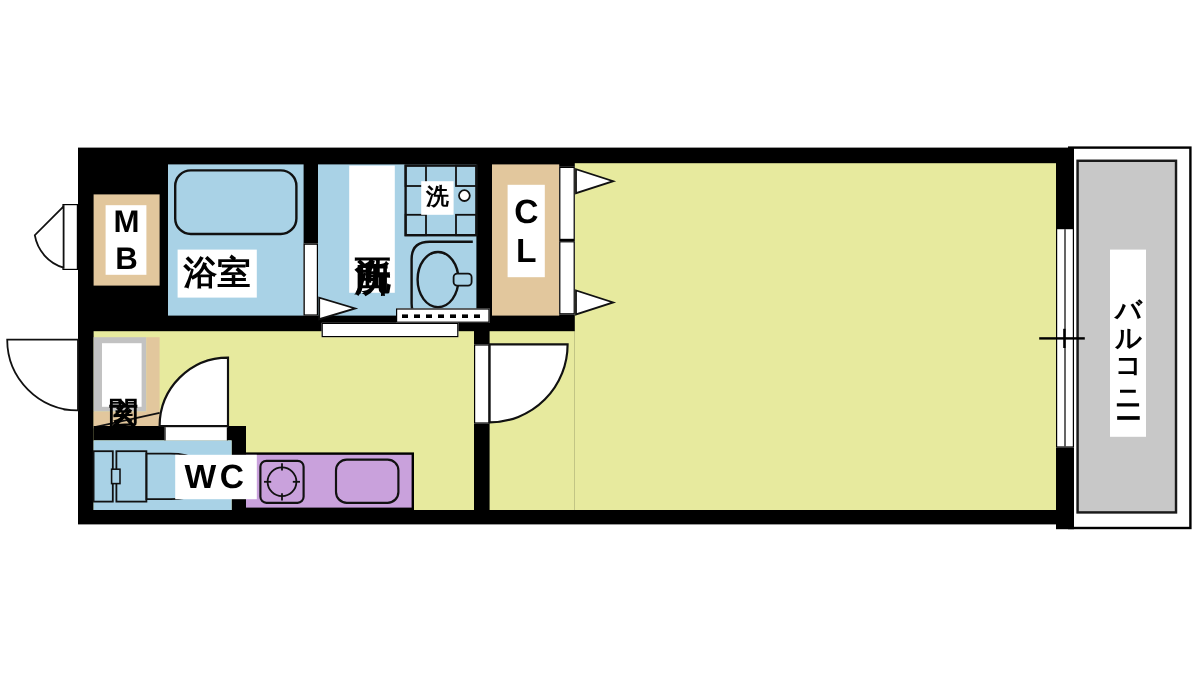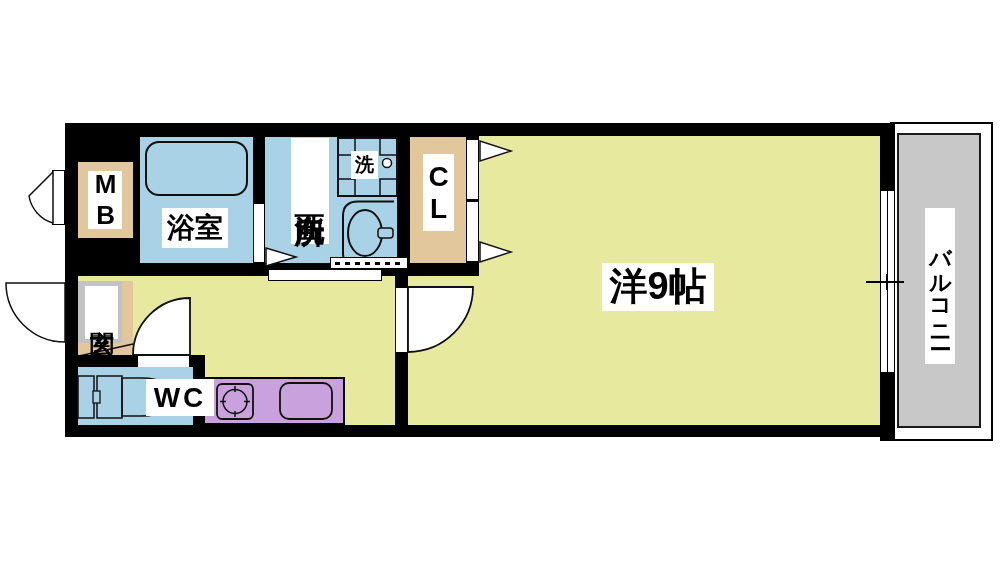--- a/index.html
+++ b/index.html
@@ -119,22 +119,21 @@
     <path d="M 27 4 L 3 28 A 34 34 0 0 0 27 55 Z" fill="#fff" stroke="var(--line)" stroke-width="1.5"></path>
   </svg>
 
   <div class="abs" style="left:880px;top:190px;width:15px;height:183px;background:#fff;border:1.5px solid #000;">
     <div class="abs" style="left:5.5px;top:0;width:1.5px;height:100%;background:#000;"></div>
   </div>
   <div class="abs" style="left:866px;top:281px;width:38px;height:2px;background:#000;"></div>
   <div class="abs" style="left:886px;top:274px;width:2px;height:16px;background:#000;"></div>
 
   <div class="abs label vlabel" style="left:88px;top:171px;width:34px;height:58px;font-size:26px;">MB</div>
-  <div class="abs label" style="left:162px;top:208px;width:66px;height:40px;font-size:28px;">浴室</div>
+  <div class="abs label" style="left:148px;top:208px;width:66px;height:40px;font-size:28px;">浴室</div>
   <div class="abs label vlabel" style="left:291px;top:138px;width:38px;height:106px;font-size:30px;">洗面所</div>
   <div class="abs label" style="left:351px;top:151px;width:27px;height:28px;font-size:19px;">洗</div>
   <div class="abs label vlabel" style="left:423px;top:154px;width:31px;height:77px;font-size:28px;">CL</div>
-  <div class="abs label" style="left:602px;top:263px;width:112px;height:48px;font-size:38px;">洋9帖</div>
   <div class="abs label vlabel" style="left:85px;top:286px;width:33px;height:53px;font-size:24px;">玄関</div>
   <div class="abs label" style="left:126px;top:379px;width:68px;height:37px;font-size:28px;letter-spacing:3px;margin-left:20px;">WC</div>
   <div class="abs label vlabel" style="left:925px;top:208px;width:30px;height:156px;font-size:22px;">バルコニー</div>
 
 </div>
 
 </body></html>

